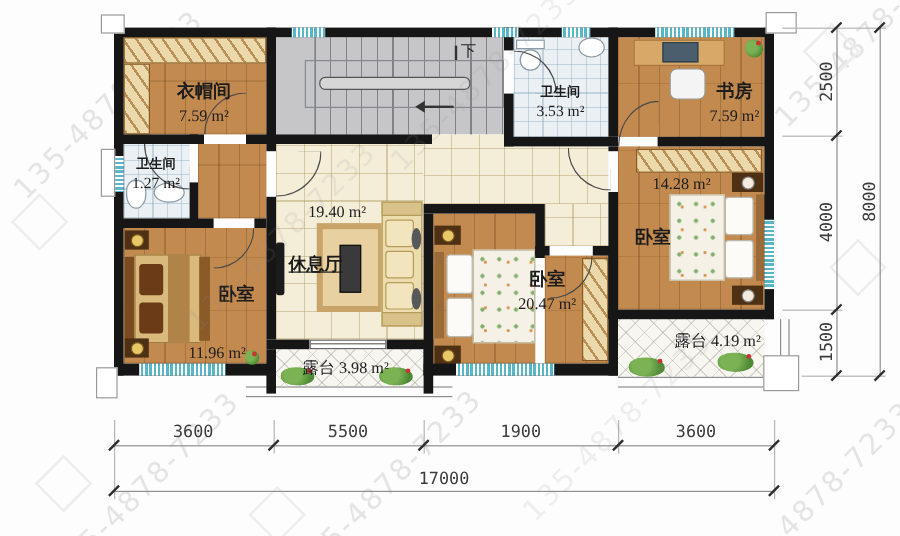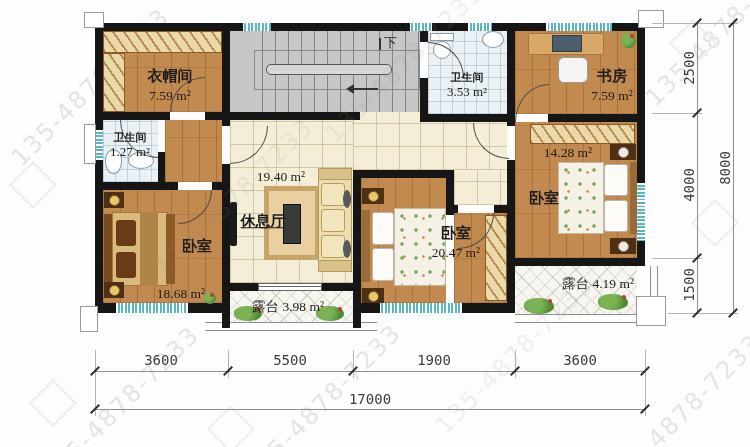--- a/index.html
+++ b/index.html
@@ -242,21 +242,21 @@
     <div class="nm">卫生间</div>
     <div class="ar">3.53 m²</div>
   </div>
   <div class="abs lbl" style="left:612px;top:86px;">
     <div class="nm">书房</div>
     <div class="ar">7.59 m²</div>
   </div>
   <div class="abs lbl nm" style="left:263px;top:222px;text-decoration:underline;">休息厅</div>
   <div class="abs lbl ar" style="left:281px;top:177px;">19.40 m²</div>
   <div class="abs lbl nm" style="left:197px;top:247px;">卧室</div>
-  <div class="abs lbl ar" style="left:181px;top:294px;">18.68 m²</div>
+  <div class="abs lbl ar" style="left:181px;top:294px;">11.96 m²</div>
   <div class="abs lbl" style="left:456px;top:243px;">
     <div class="nm">卧室</div>
     <div class="ar">20.47 m²</div>
   </div>
   <div class="abs lbl ar" style="left:568px;top:153px;">14.28 m²</div>
   <div class="abs lbl nm" style="left:544px;top:199px;">卧室</div>
   <div class="abs lbl ar" style="left:288px;top:307px;">露台 3.98 m²</div>
   <div class="abs lbl ar" style="left:598px;top:284px;text-align:right;">露台 4.19 m²</div>
 
   <div class="abs extline" style="left:95px;top:350px;width:1px;height:66px;"></div>

